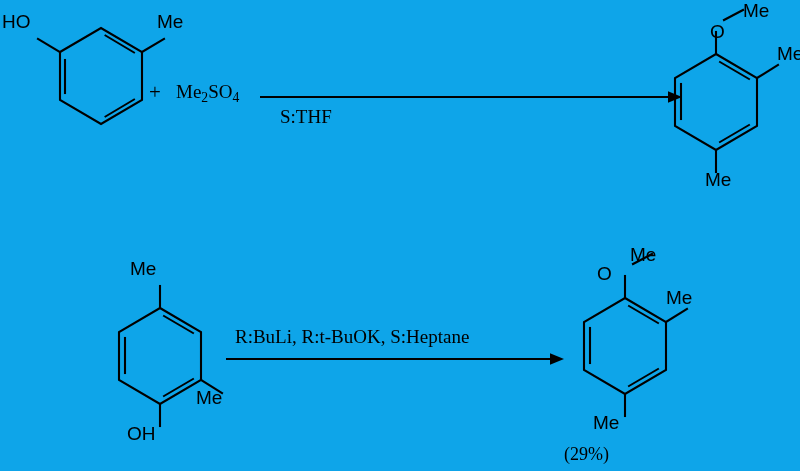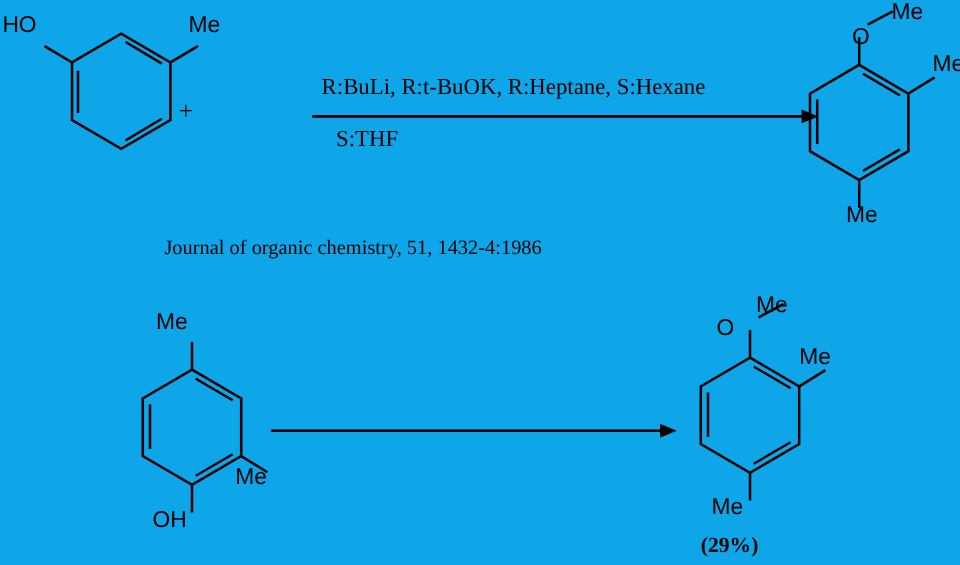--- a/index.html
+++ b/index.html
@@ -80,22 +80,24 @@
 
         <line x1="134" y1="40" x2="156" y2="27"></line>
       </g>
     </svg>
   </div>
   <div class="abs atom-label" style="left:2px; top:12px;">HO</div>
   <div class="abs atom-label" style="left:157px; top:12px;">Me</div>
 
   <div class="abs plus-sign" style="left:149px; top:82px;">+</div>
 
+  <div class="abs reagent-text" style="left:176px; top:81px;">
+    <span>Me</span><sub>2</sub><span>SO</span><sub>4</sub>
+  </div>
 
-  <div class="abs reagent-text" style="left:268px; top:62px;">R:BuLi,  R:t-BuOK,  R:Heptane,  S:Hexane</div>
 
   <div class="abs" style="left:258px; top:88px;">
     <svg width="428" height="18" viewBox="0 0 428 18" aria-hidden="true">
       <line x1="2" y1="9" x2="416" y2="9" stroke="#000" stroke-width="2.2"></line>
       <polygon points="410,3.2 424,9 410,14.8" fill="#000"></polygon>
     </svg>
   </div>
 
   <div class="abs reagent-text" style="left:280px; top:106px;">S:THF</div>
 
@@ -117,21 +119,20 @@
 
         <line x1="48" y1="144" x2="48" y2="166"></line>
       </g>
     </svg>
   </div>
   <div class="abs atom-label" style="left:710px; top:22px;">O</div>
   <div class="abs atom-label" style="left:743px; top:1px;">Me</div>
   <div class="abs atom-label" style="left:777px; top:44px;">Me</div>
   <div class="abs atom-label" style="left:705px; top:170px;">Me</div>
 
-  <div class="abs citation" style="left:137px; top:197px;">Journal of organic chemistry, 51, 1432-4:1986</div>
 
   <div class="abs" style="left:112px; top:262px;">
     <svg width="132" height="180" viewBox="0 0 132 180" aria-hidden="true">
       <g stroke="#000" stroke-width="2.1" fill="none" stroke-linecap="square">
 
         <polygon points="48,46 89,70 89,118 48,142 7,118 7,70"></polygon>
 
         <line x1="13" y1="76" x2="13" y2="111"></line>
         <line x1="52" y1="54" x2="81" y2="71" stroke-width="2"></line>
         <line x1="52" y1="134" x2="81" y2="117" stroke-width="2"></line>
@@ -141,20 +142,21 @@
         <line x1="89" y1="118" x2="110" y2="131"></line>
 
         <line x1="48" y1="142" x2="48" y2="164"></line>
       </g>
     </svg>
   </div>
   <div class="abs atom-label" style="left:130px; top:259px;">Me</div>
   <div class="abs atom-label" style="left:196px; top:388px;">Me</div>
   <div class="abs atom-label" style="left:127px; top:424px;">OH</div>
 
+  <div class="abs reagent-text" style="left:235px; top:326px;">R:BuLi,  R:t-BuOK,  S:Heptane</div>
 
   <div class="abs" style="left:224px; top:350px;">
     <svg width="344" height="18" viewBox="0 0 344 18" aria-hidden="true">
       <line x1="2" y1="9" x2="332" y2="9" stroke="#000" stroke-width="2.2"></line>
       <polygon points="326,3.2 340,9 326,14.8" fill="#000"></polygon>
     </svg>
   </div>
 
 
   <div class="abs" style="left:577px; top:250px;">
@@ -169,15 +171,15 @@
         <line x1="89" y1="72" x2="110" y2="59"></line>
         <line x1="48" y1="144" x2="48" y2="166"></line>
       </g>
     </svg>
   </div>
   <div class="abs atom-label" style="left:597px; top:264px;">O</div>
   <div class="abs atom-label" style="left:630px; top:245px;">Me</div>
   <div class="abs atom-label" style="left:666px; top:288px;">Me</div>
   <div class="abs atom-label" style="left:593px; top:413px;">Me</div>
 
-  <div class="abs yield-text" style="left:584px; top:444px;font-weight:bold;">(29%)</div>
+  <div class="abs yield-text" style="left:564px; top:444px;">(29%)</div>
 
 </div>
 
 </body></html>

